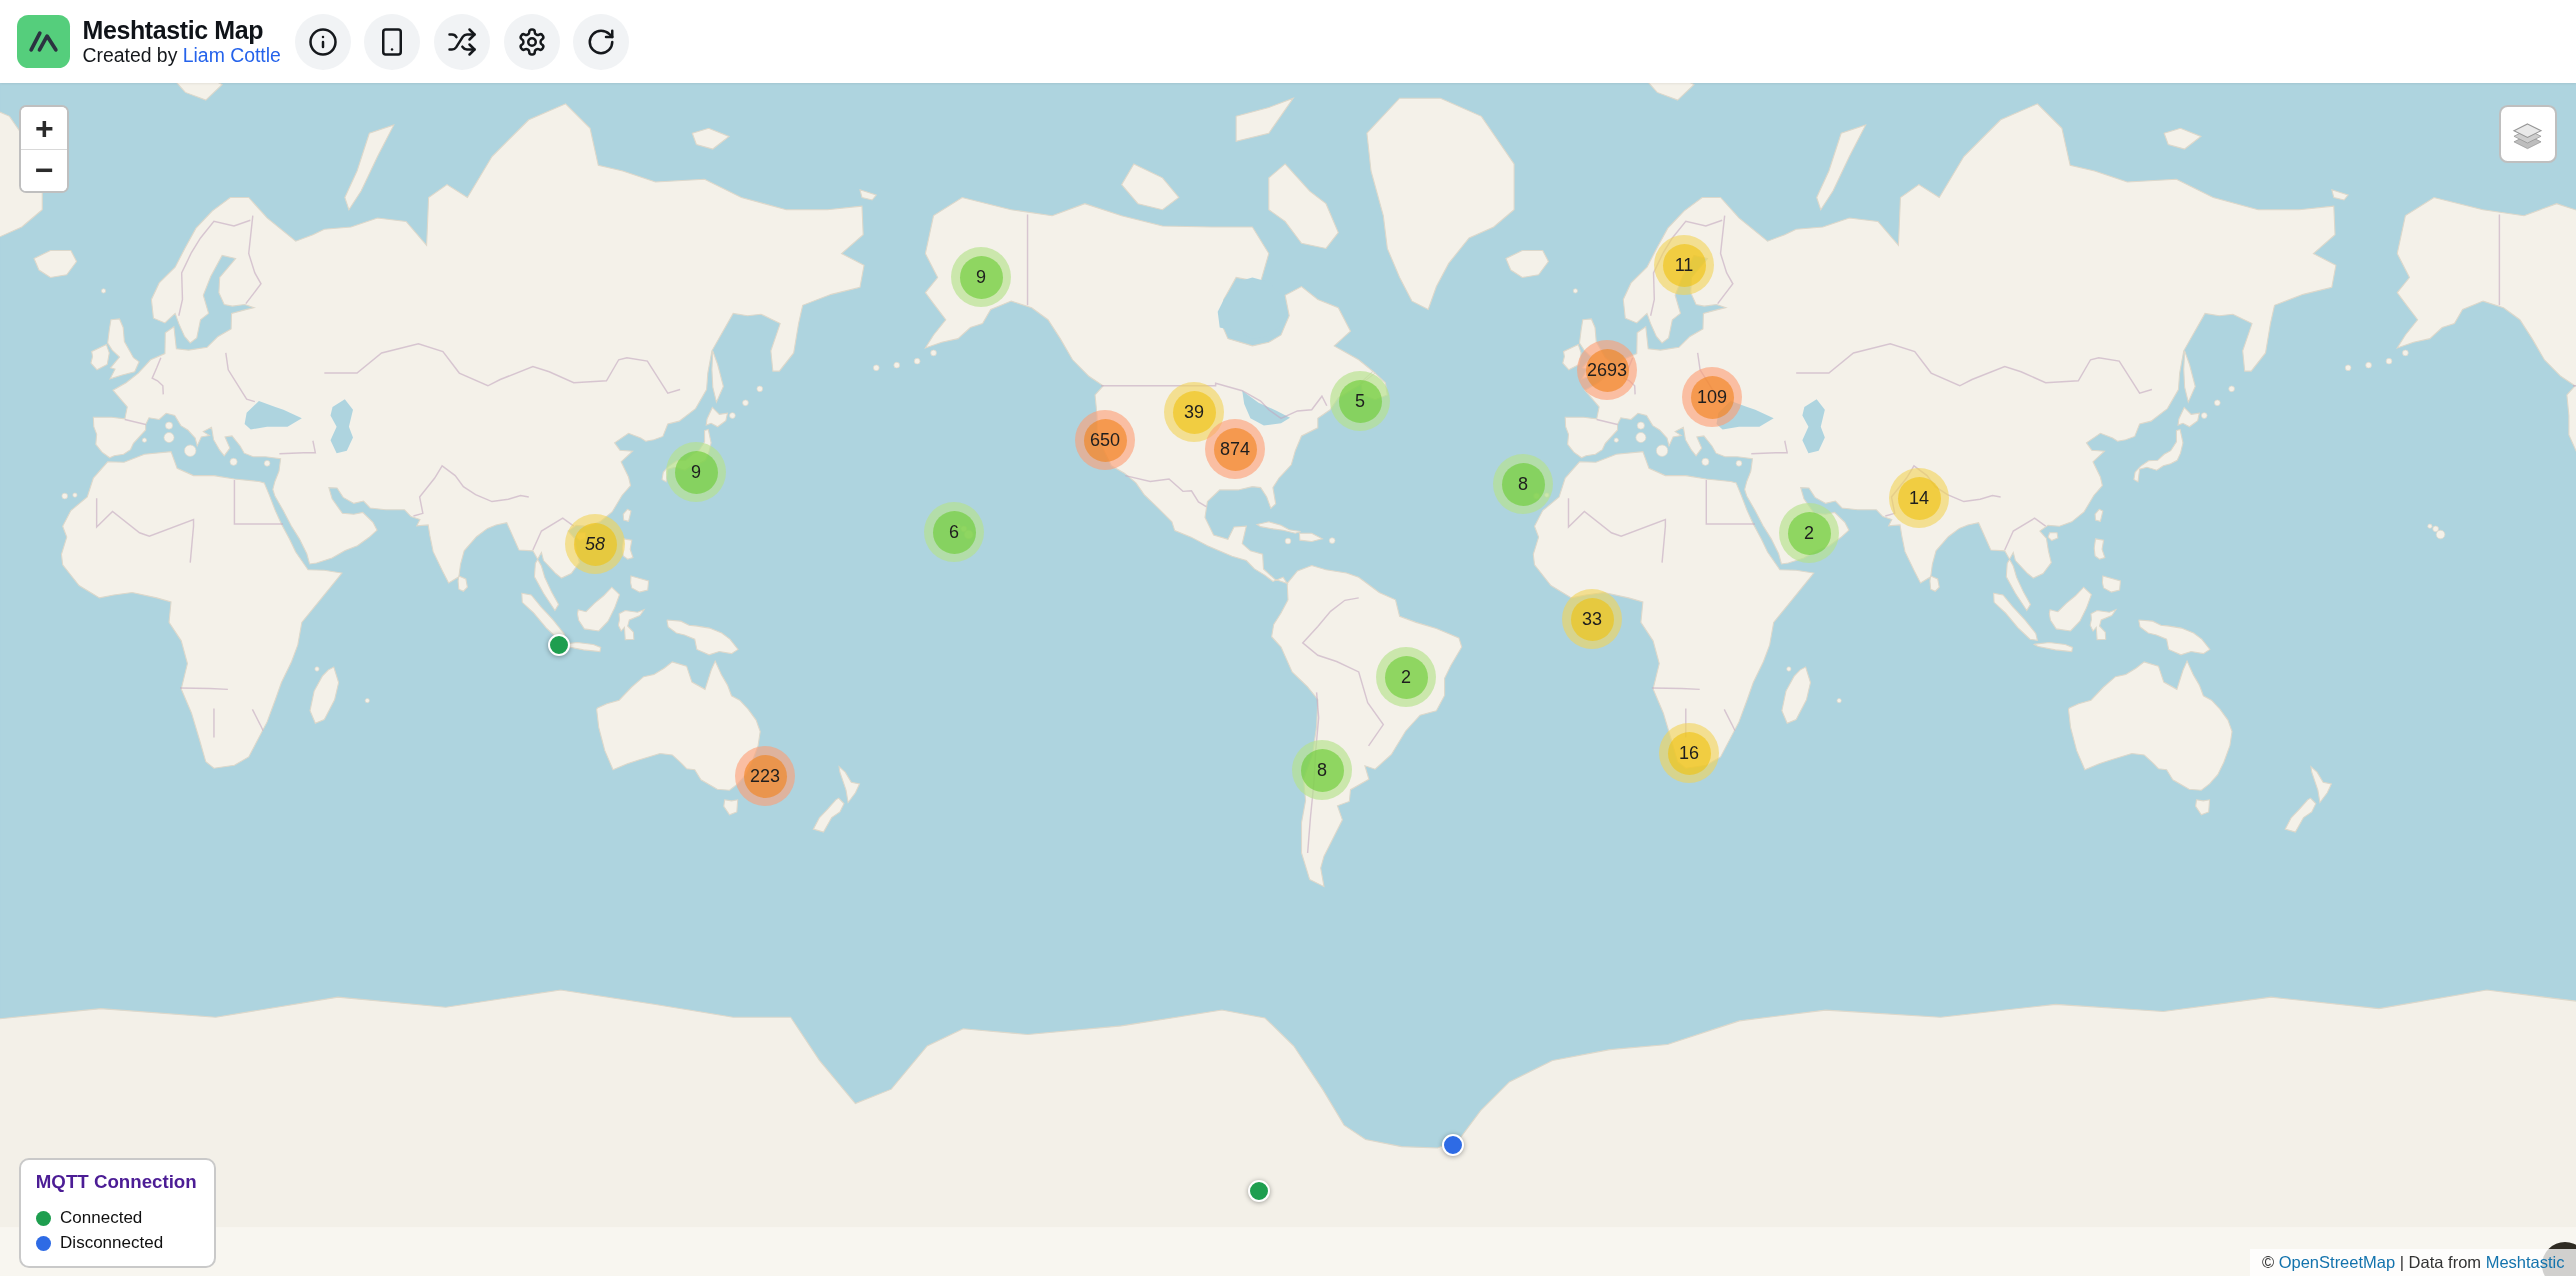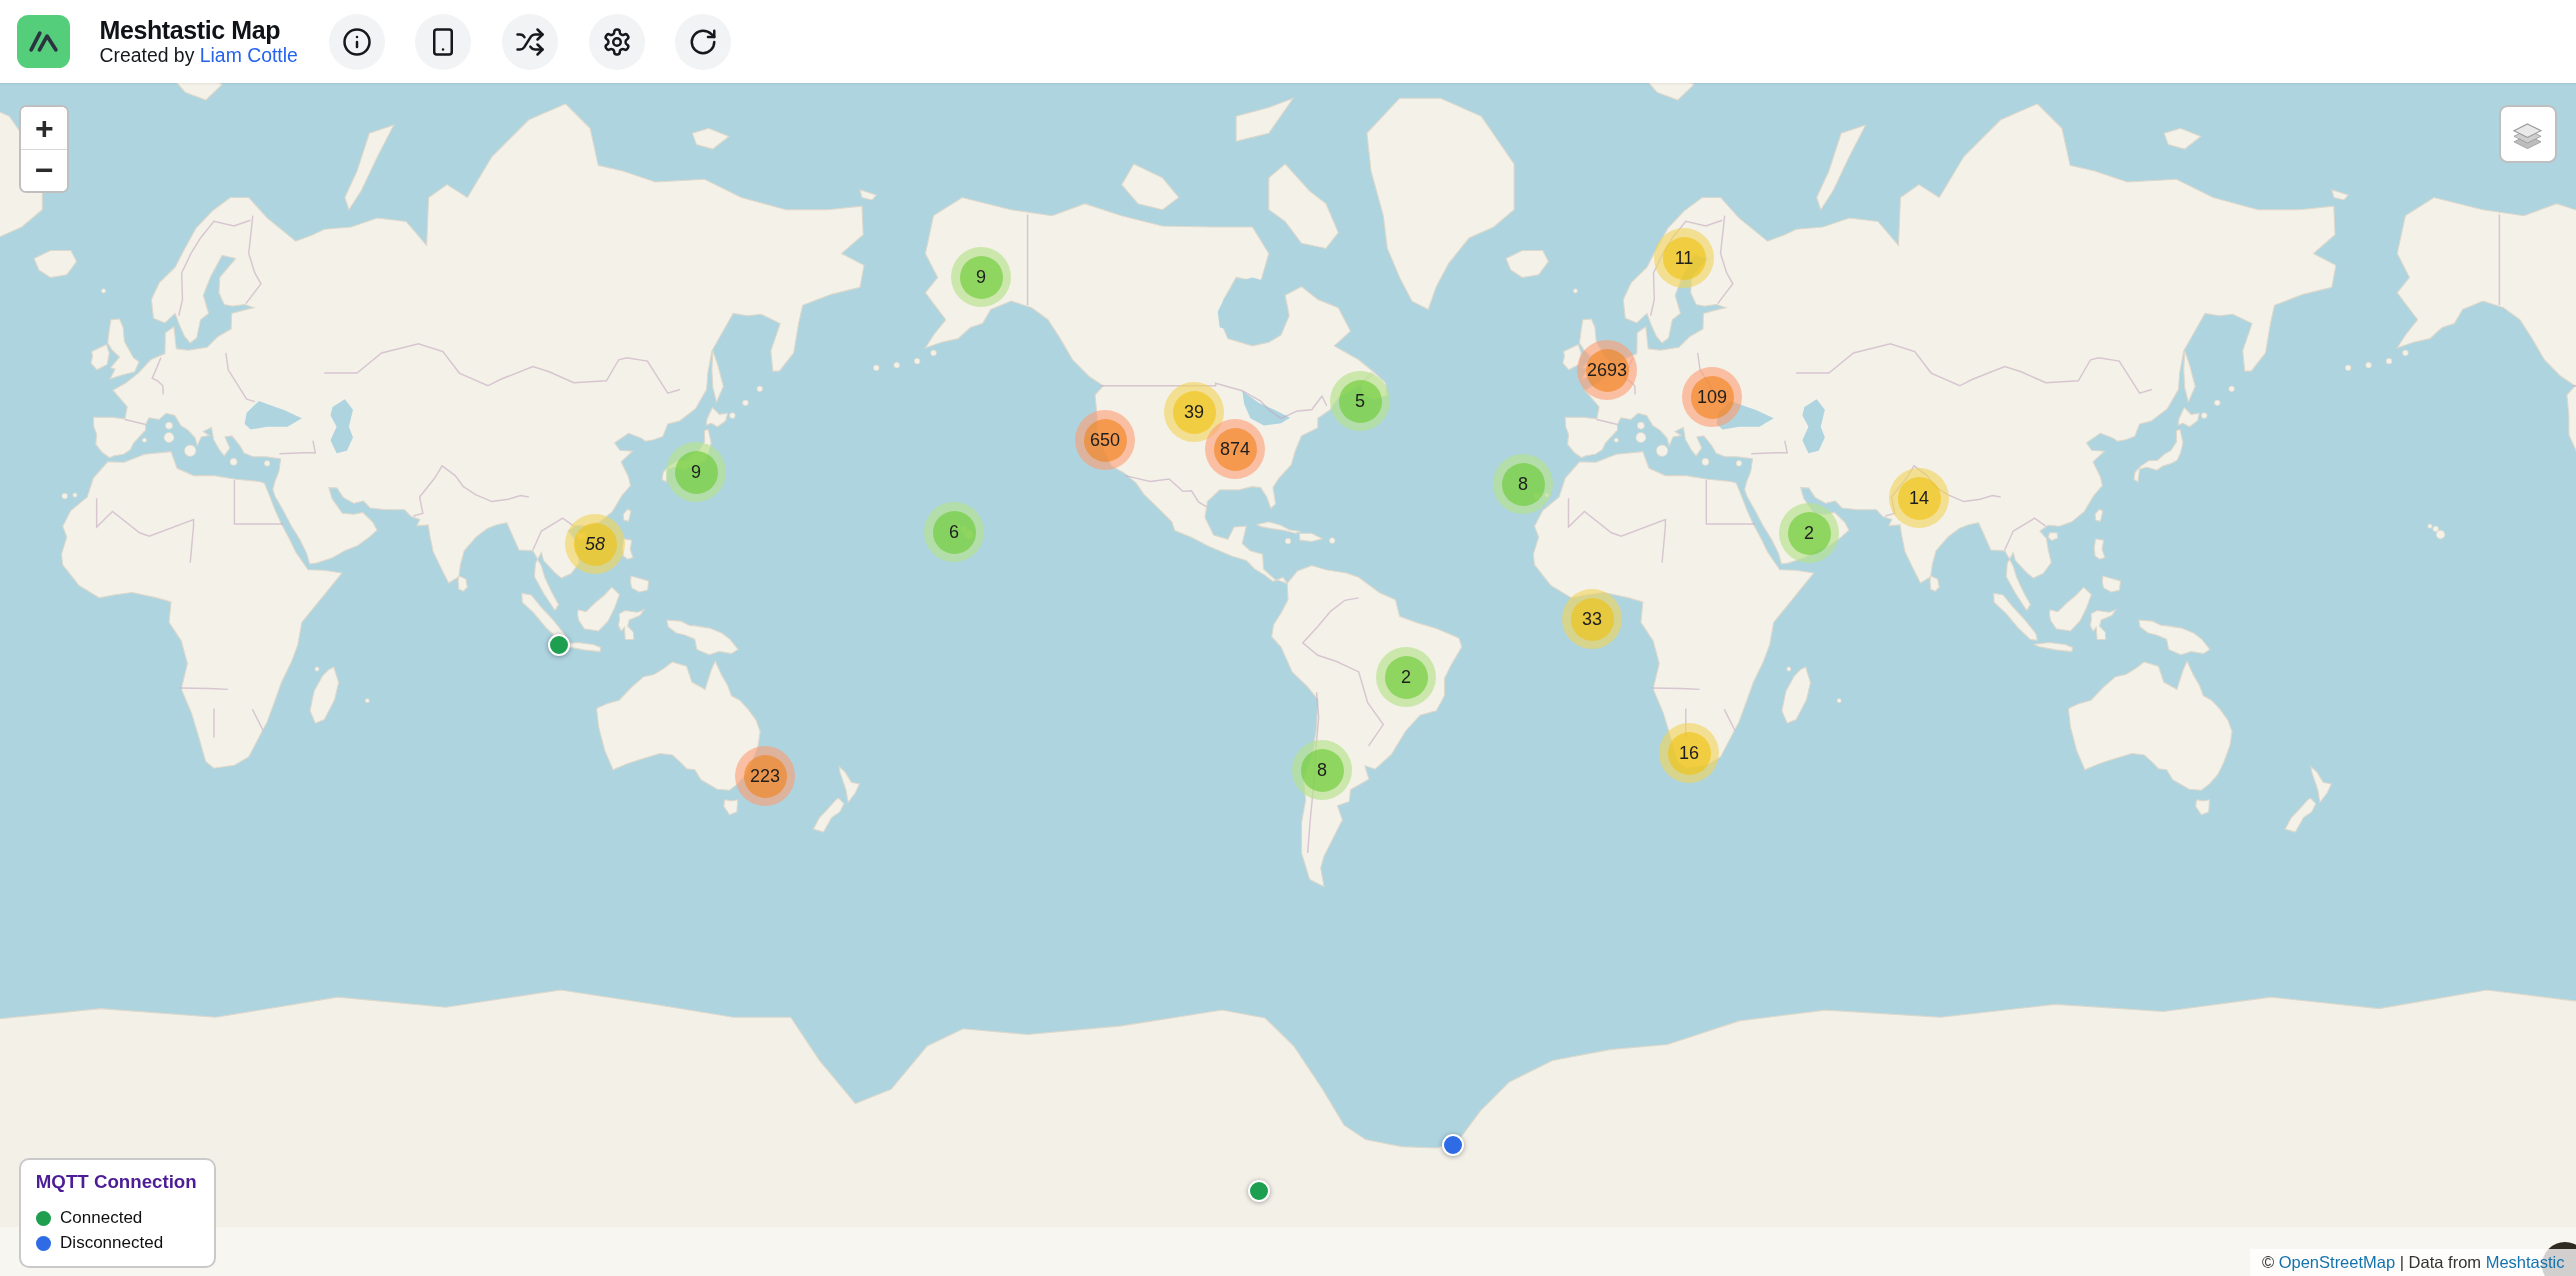--- a/index.html
+++ b/index.html
@@ -2,21 +2,21 @@
 <html style="font-size:11.5px"><head>
 <meta charset="utf-8">
 <style>
   * { box-sizing: border-box; }
   html,body { margin:0; padding:0; width:2576px; height:1277px; overflow:hidden;
     font-family:"Liberation Sans", sans-serif; background:#ffffff; }
 
   
   .header { position:relative; z-index:20; display:flex; align-items:center;
     height:83px; background:#fff; padding:0 24.4px 0 16.5px;
-    box-shadow:0 0.7px 2.9px rgba(0,0,0,0.10);gap:17px; }
+    box-shadow:0 0.7px 2.9px rgba(0,0,0,0.10); }
   .logo { width:53px; height:53px; border-radius:11.5px; background:#55ce7c;
     display:flex; align-items:center; justify-content:center; flex:0 0 auto; }
   .title-block { margin-left:13px; flex:0 0 auto; }
   .app-title { font-size:25px; font-weight:bold; color:#0f1318; line-height:1.12; letter-spacing:-0.4px; }
   .byline { font-size:19.4px; color:#15181c; line-height:1.15; }
   .byline a { color:#2563eb; text-decoration:none; cursor:pointer; }
   .search-wrap { flex:1 1 auto; margin-left:14.4px; margin-right:2.9px; }
   .search-input { width:100%; height:58px; border:1.4px solid #d4d8dd; border-radius:10px;
     background:#fcfdfd; font-size:21.6px; color:#111; padding:0 20px; outline:none;
     font-family:"Liberation Sans", sans-serif; }
@@ -165,21 +165,21 @@
       <path d="M22 24 L39 32.5 L22 41 L5 32.5 Z" fill="#bdbdbd" stroke="#979797" stroke-width="1"></path>
       <path d="M22 17 L39 25.5 L22 34 L5 25.5 Z" fill="#cecece" stroke="#979797" stroke-width="1"></path>
       <path d="M22 10 L39 18.5 L22 27 L5 18.5 Z" fill="#e9e9e9" stroke="#979797" stroke-width="1.4"></path>
     </svg>
   </div>
 
   <div id="markers">
       <div class="cluster" style="left: 951px; top: 164px; background: rgba(181, 226, 140, 0.65);">
         <div class="cluster-inner" style="background: rgba(110, 204, 57, 0.65);">9</div>
       </div>
-      <div class="cluster" style="left: 1654px; top: 145px; background: rgba(241, 211, 87, 0.6);">
+      <div class="cluster" style="left: 1654px; top: 152px; background: rgba(241, 211, 87, 0.6);">
         <div class="cluster-inner" style="background: rgba(240, 194, 12, 0.6);">11</div>
       </div>
       <div class="cluster" style="left: 1577px; top: 257px; background: rgba(253, 156, 115, 0.6);">
         <div class="cluster-inner" style="background: rgba(241, 128, 23, 0.6);">2693</div>
       </div>
       <div class="cluster" style="left: 1682px; top: 284px; background: rgba(253, 156, 115, 0.6);">
         <div class="cluster-inner" style="background: rgba(241, 128, 23, 0.6);">109</div>
       </div>
       <div class="cluster" style="left: 1164px; top: 299px; background: rgba(241, 211, 87, 0.6);">
         <div class="cluster-inner" style="background: rgba(240, 194, 12, 0.6);">39</div>

